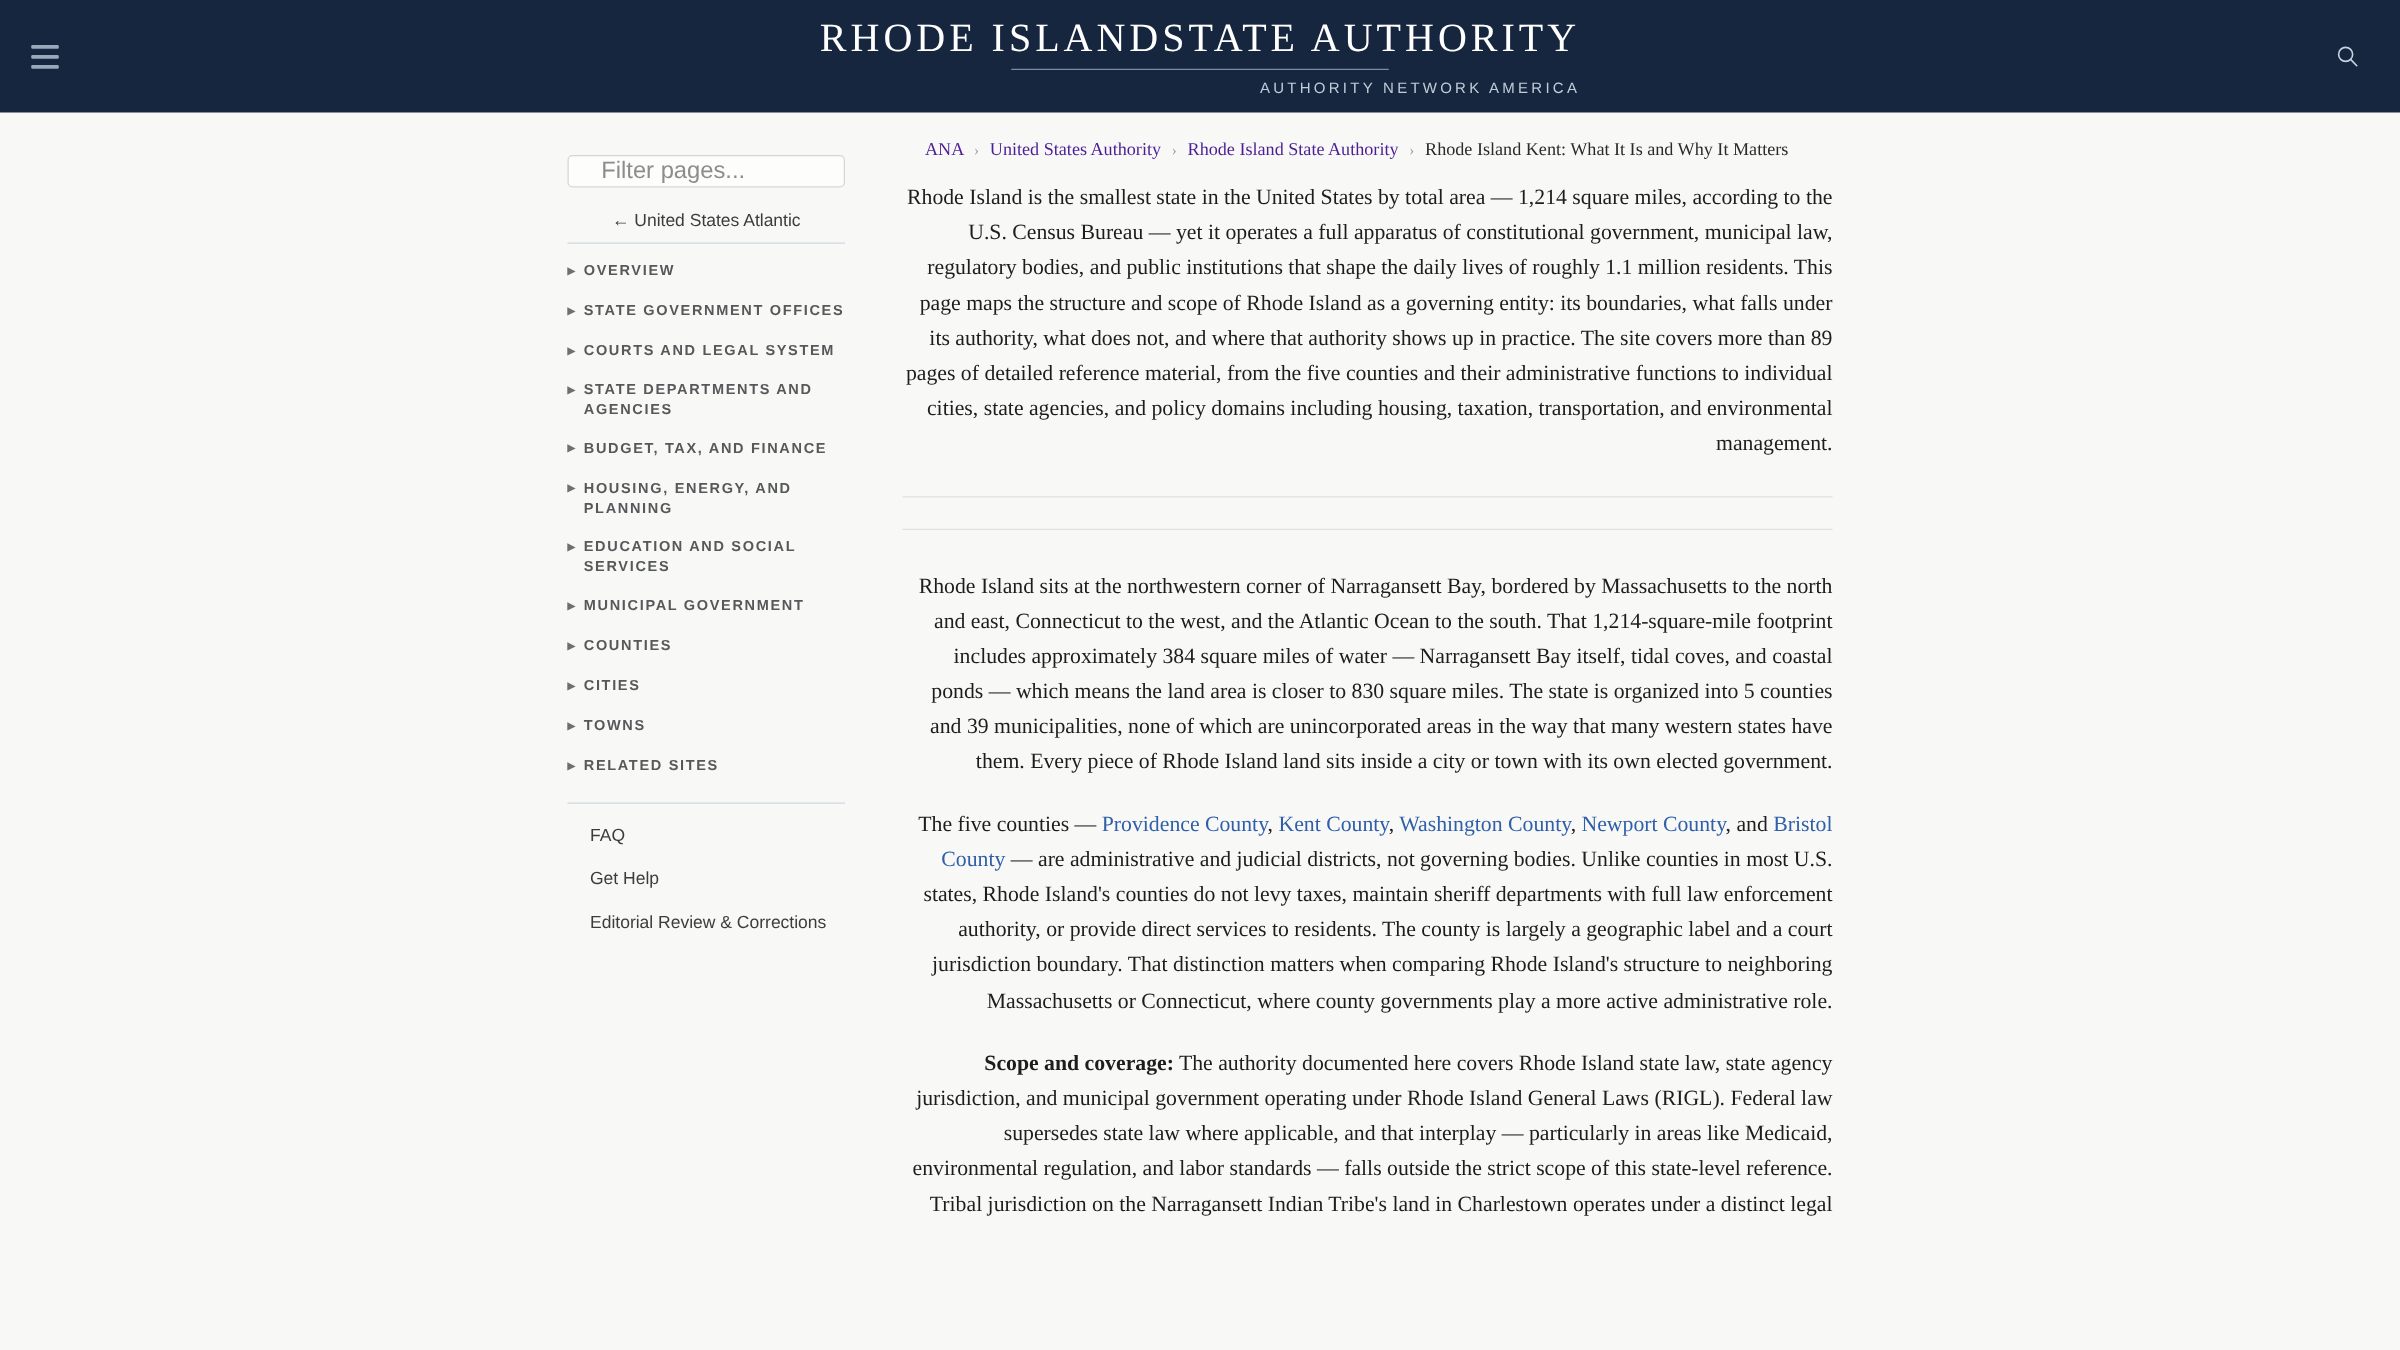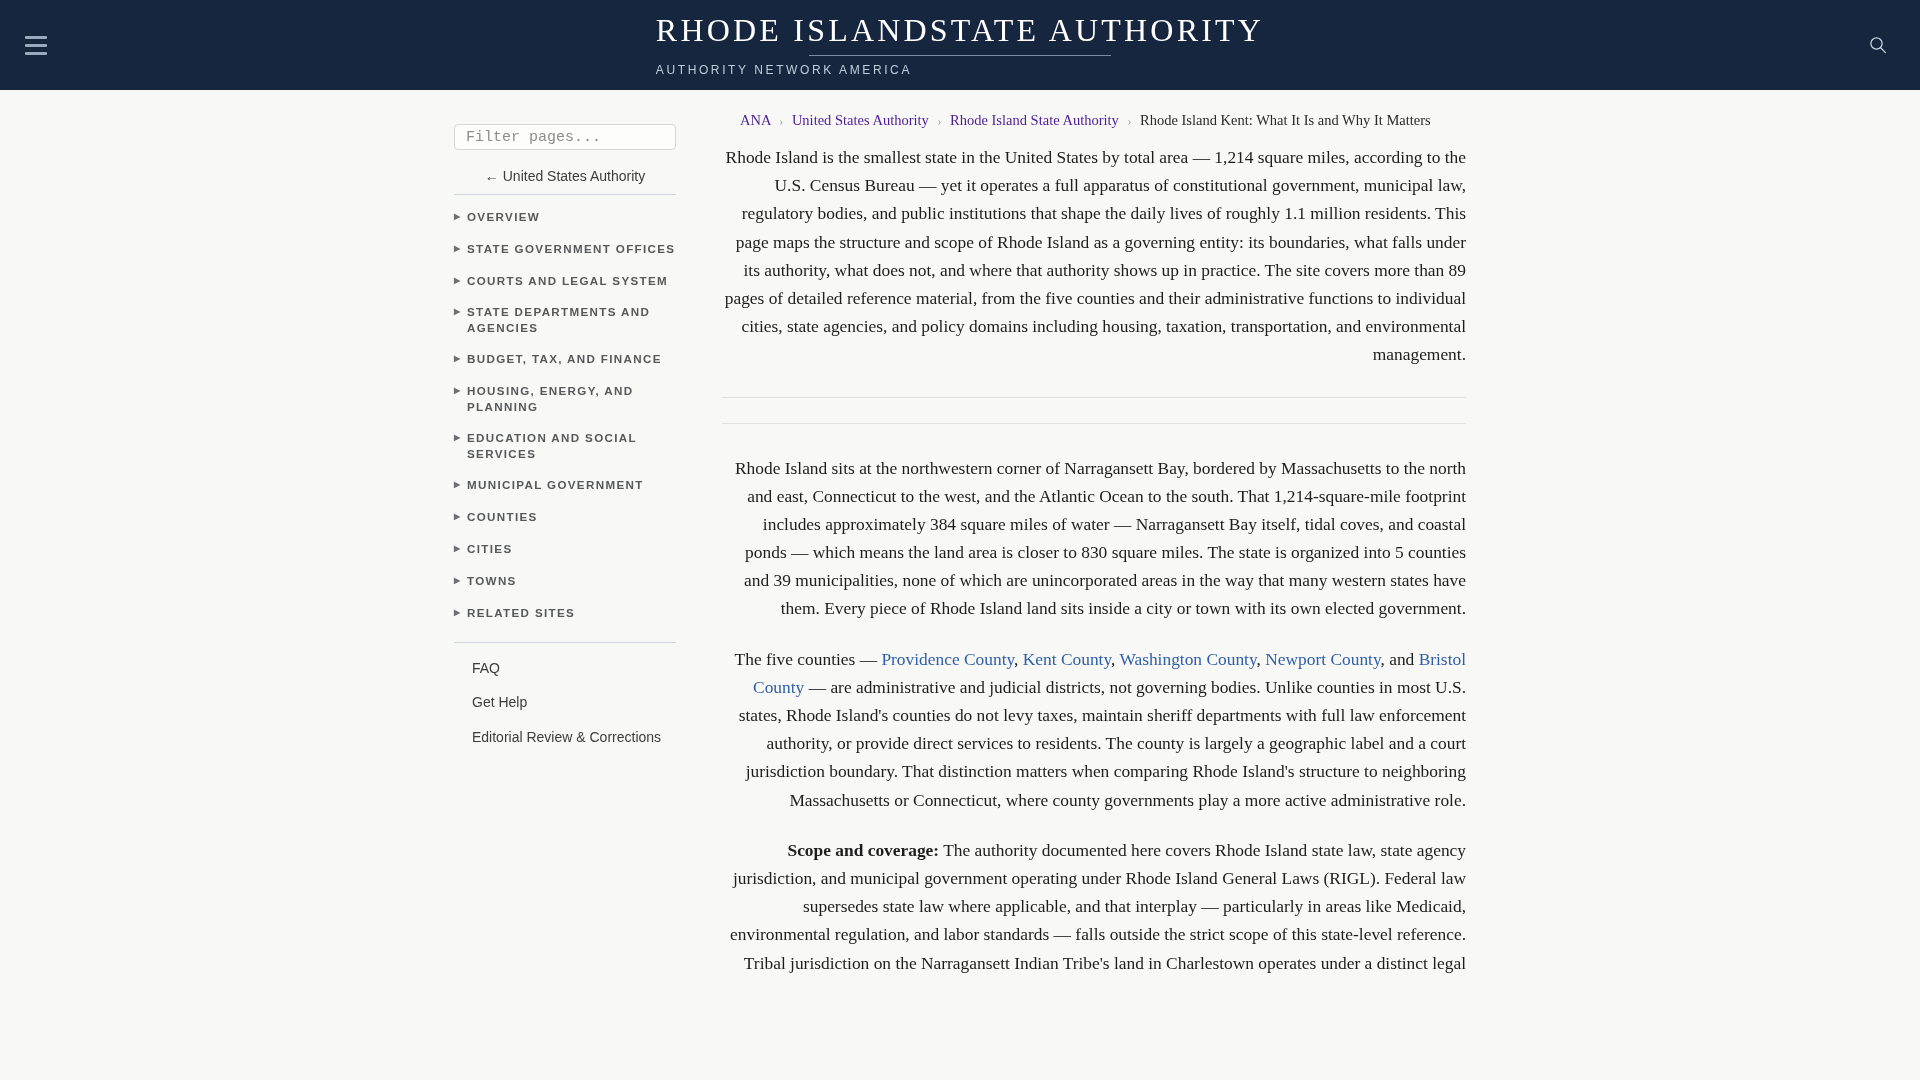--- a/index.html
+++ b/index.html
@@ -39,21 +39,21 @@
   }
   .search-btn {
     position: absolute;
     right: 22px; top: 50%;
     transform: translateY(-50%);
     width: 40px; height: 40px;
     display: flex; align-items: center; justify-content: center;
     cursor: pointer;
     background: none; border: none; padding: 0;
   }
-  .brand { text-align: left; line-height: 1; }
+  .brand { text-align: right; line-height: 1; }
   .brand-title {
     font-family: "Liberation Serif", serif;
     font-size: 32px;
     letter-spacing: 3.2px;
     color: #ffffff;
     font-weight: 400;
     white-space: nowrap;
   }
   .brand-rule {
     width: 302px; height: 1px;
@@ -75,26 +75,26 @@
     padding-top: 22px;
     gap: 46px;
     height: 990px;
   }
 
   
   .sidebar { width: 222px; flex: 0 0 222px; padding-top: 12px; }
   .filter-input {
     width: 100%;
     height: 26px;
-    padding: 3px 11px;
+    padding: 3px 26px;
     border: 1px solid #d6d6d4;
     border-radius: 4px;
     background: #fdfdfc;
-    font-family: Liberation Mono, monospace;
-    font-size: 15px;
+    font-family: Liberation Sans, sans-serif;
+    font-size: 19px;
     color: #333;
     outline: none;
   }
   .filter-input::placeholder { color: #8d8d8a; }
   .back-link {
     display: block;
     text-align: center;
     margin: 18px 0 10px;
     font-size: 14px;
     color: #3c3c3c;
@@ -194,21 +194,21 @@
   </button>
 
 </header>
 
 <div class="page">
 
   <aside class="sidebar">
 
     <input class="filter-input" type="text" placeholder="Filter pages..." style="">
 
-    <a class="back-link">← United States Authority</a>
+    <a class="back-link">← United States Atlantic</a>
 
     <div class="divider"></div>
 
     <nav>
       <a class="nav-item">
         <span class="caret">▶</span>
         <span>OVERVIEW</span>
       </a>
       <a class="nav-item">
         <span class="caret">▶</span>

